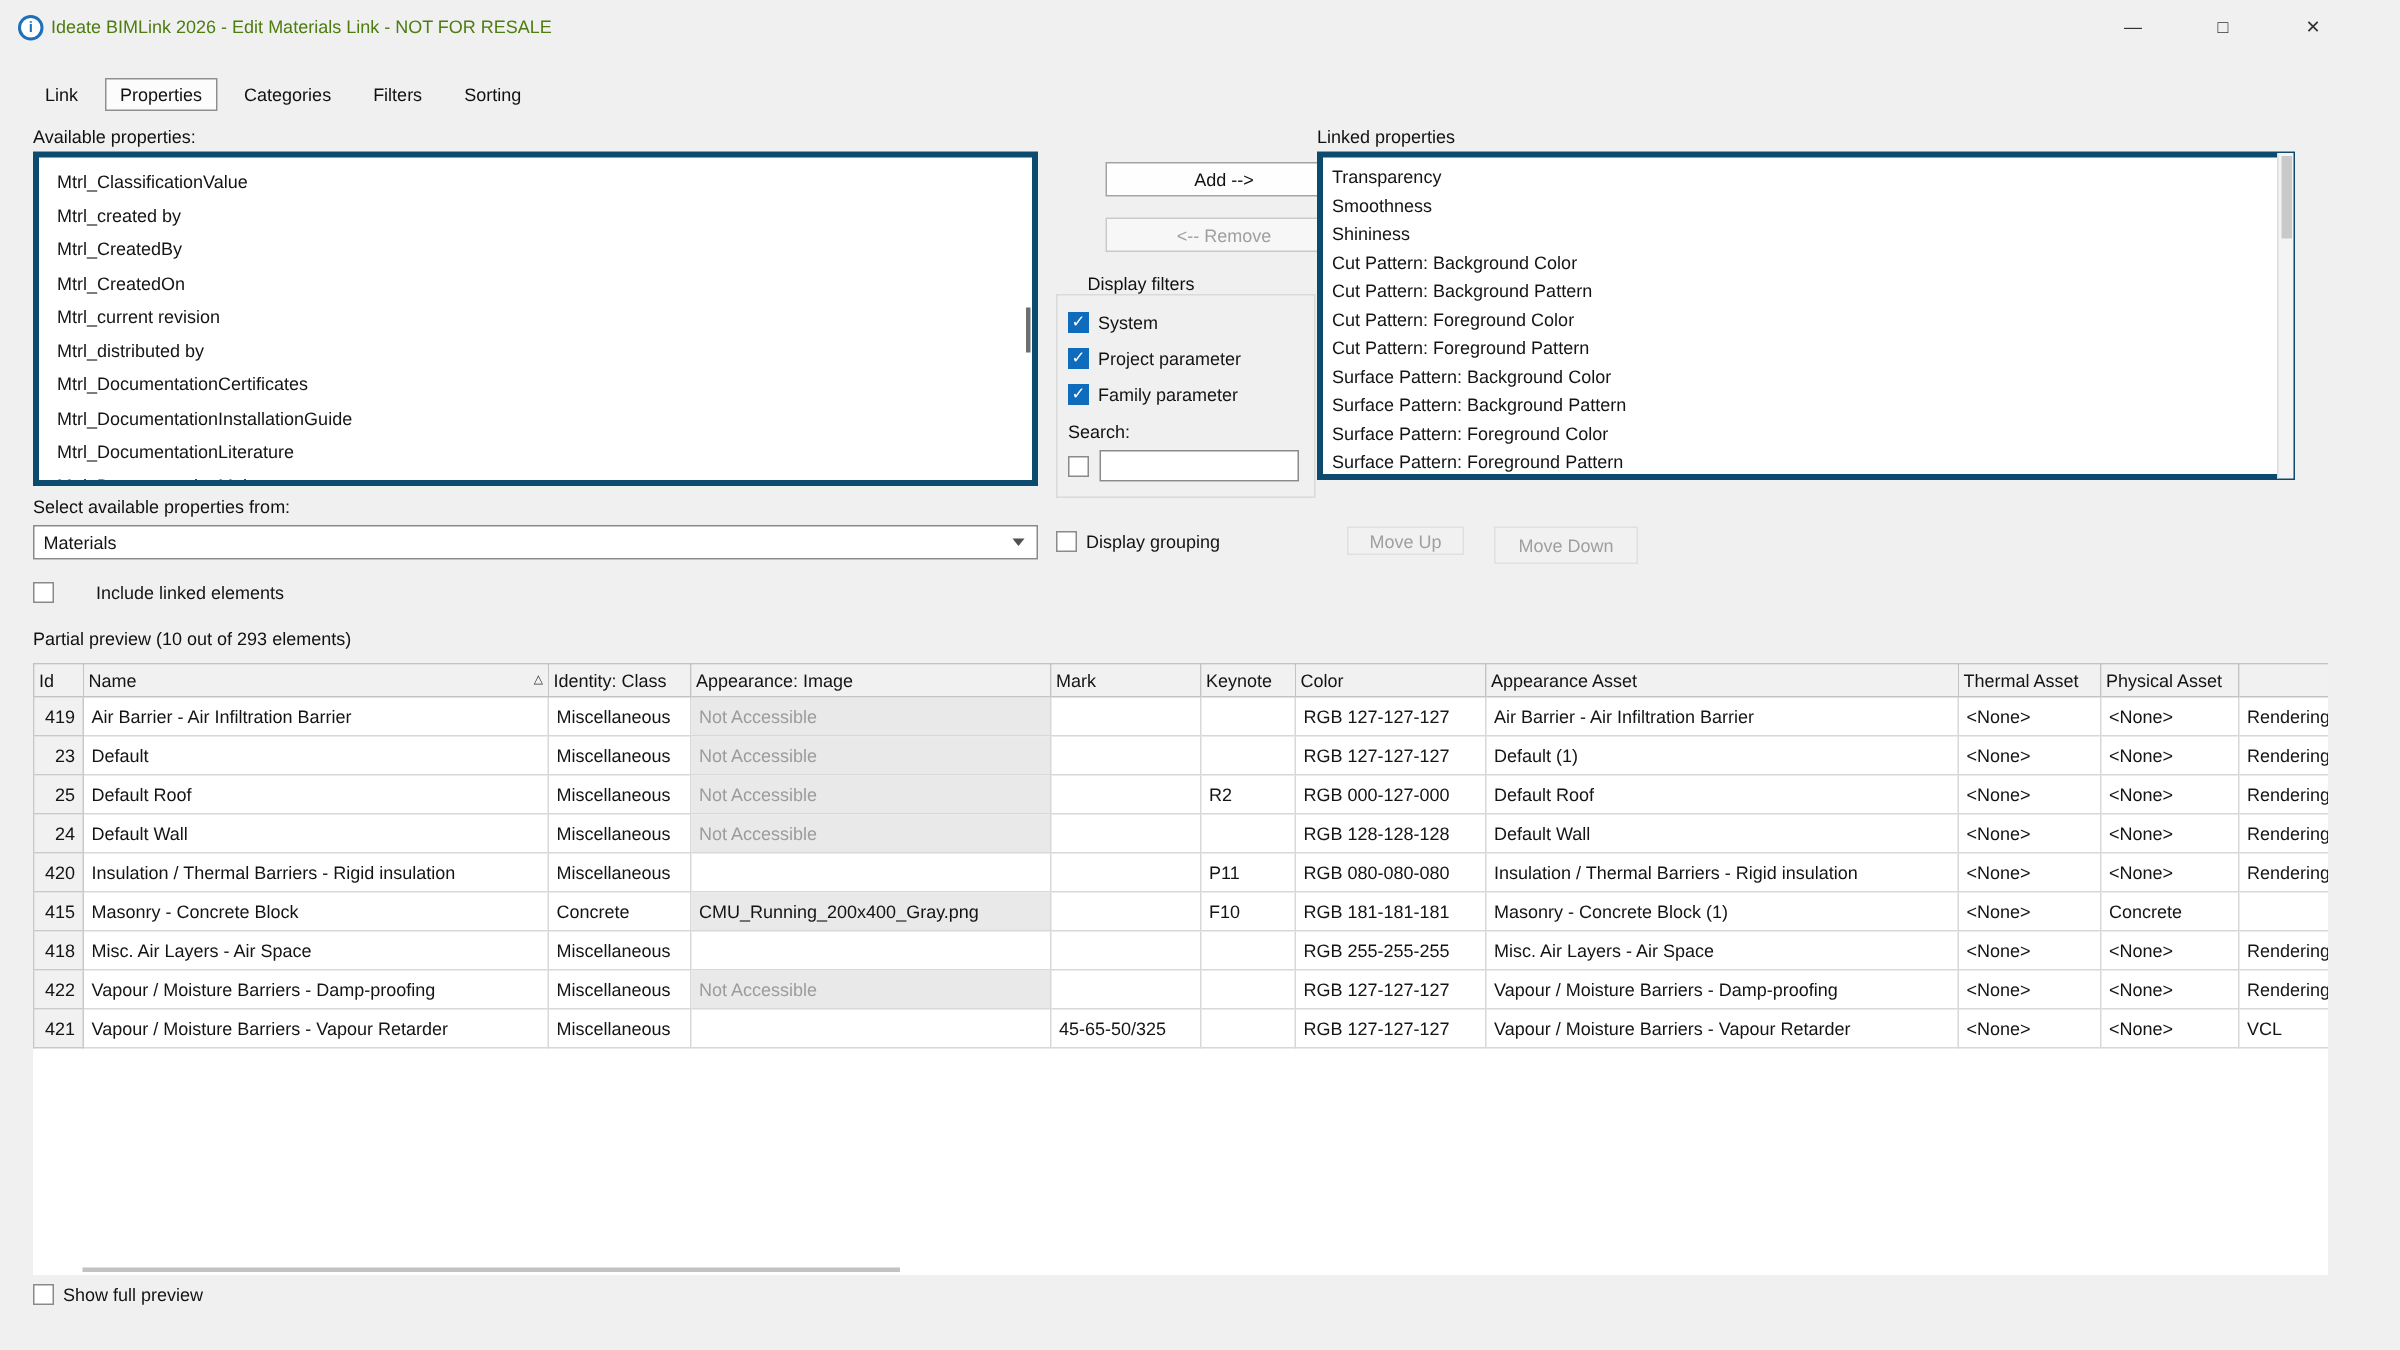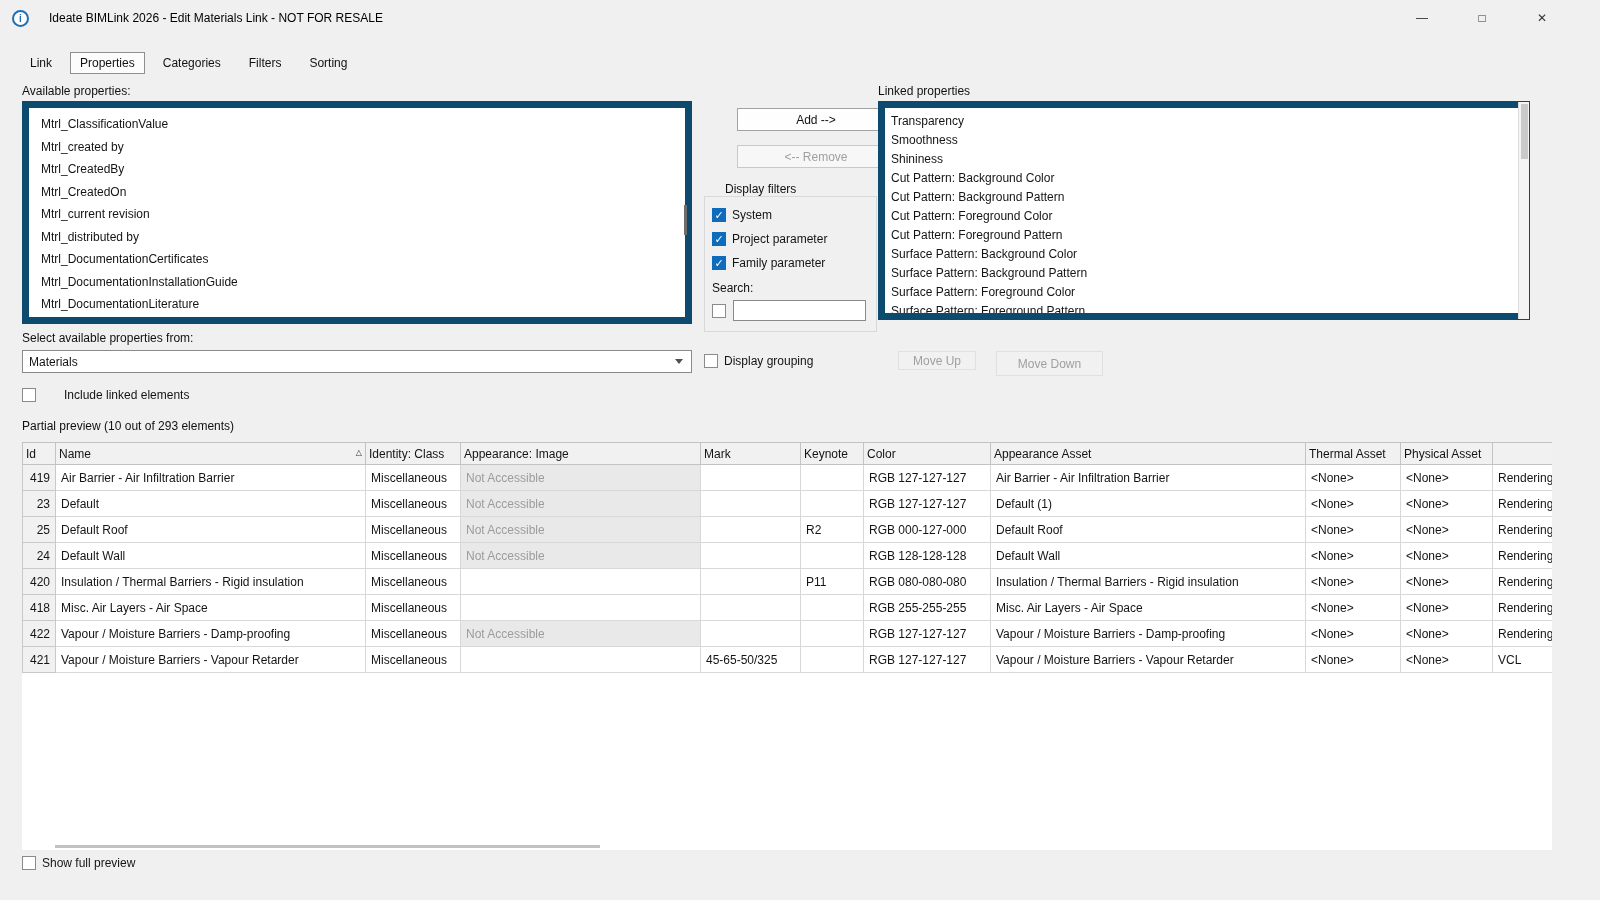--- a/index.html
+++ b/index.html
@@ -13,40 +13,40 @@
   }
 
   
   .titlebar { position:absolute; left:0; top:0; width:1600px; height:36px;
     display:flex; align-items:center; background:#f0f0f0; }
   .app-icon { margin-left:12px; width:17px; height:17px; border-radius:50%;
     border:2px solid #1d6fba; background:#fff; color:#1d6fba;
     display:flex; align-items:center; justify-content:center;
     font-size:10px; font-weight:bold; }
   .app-icon::after { content:"i"; }
-  .title-text { margin-left:20px; font-size:12px; color:#000000; }
+  .title-text { margin-left:5px; font-size:12px; color:#4d7c0f; }
   .win-controls { position:absolute; right:28px; top:0; height:36px; display:flex; }
   .win-btn { width:60px; height:36px; display:flex; align-items:center;
     justify-content:center; font-size:12px; color:#333; }
 
   
   .tab-strip { position:absolute; left:20px; top:52px; display:flex; gap:8px;
     align-items:flex-end; }
   .tab { padding:4px 10px; font-size:12px; color:#111; }
   .tab.active { background:#fcfcfc; border:1px solid #8f8f8f; padding:3px 9px; }
 
   
   .label { position:absolute; font-size:12px; color:#111; white-space:nowrap; }
   #lbl-available { left:22px; top:84px; }
   #lbl-linked { left:878px; top:84px; }
   #lbl-select-from { left:22px; top:331px; }
   #lbl-preview { left:22px; top:419px; }
 
   
-  .listbox { position:absolute; background:#fff; border:7px solid #0c4a6e;
+  .listbox { position:absolute; background:#fff; border:4px solid #0c4a6e;
     overflow:hidden; font-size:12px; }
   #available-list { left:22px; top:101px; width:670px; height:223px; padding-top:5px; }
   #available-list .list-item { height:22.5px; line-height:22.5px; padding-left:12px; white-space:nowrap; }
   #linked-list { left:878px; top:101px; width:652px; height:219px; padding-top:4px; }
   #linked-list .list-item { height:19px; line-height:19px; padding-left:6px; white-space:nowrap; }
   #available-scroll-thumb { position:absolute; left:684px; top:205px; width:3px;
     height:30px; background:#6e6e6e; }
   #linked-scrollbar { position:absolute; left:1518px; top:102px; width:11px;
     height:217px; background:#f4f4f4; border-left:1px solid #dcdcdc; }
   #linked-scroll-thumb { position:absolute; left:2px; top:2px; width:7px;
@@ -54,21 +54,21 @@
 
   
   .push-btn { position:absolute; display:flex; align-items:center;
     justify-content:center; font-size:12px; background:#fefefe;
     border:1px solid #a3a3a3; color:#111; white-space:nowrap; }
   #add-btn { left:737px; top:108px; width:158px; height:23px; }
   #remove-btn { left:737px; top:145px; width:158px; height:23px; }
   .push-btn.disabled { color:#9f9f9f; border-color:#c9c9c9; background:#f7f7f7; }
   #move-up-btn { left:898px; top:351px; width:78px; height:19px;
     background:#f1f1f1; border-color:#e0e0e0; }
-  #move-down-btn { left:996px; top:351px; width:107px; height:25px;
+  #move-down-btn { left:996px; top:351px; width:96px; height:25px;
     background:#f1f1f1; border-color:#e0e0e0; }
 
   
   #display-filters-box { position:absolute; left:704px; top:196px; width:173px;
     height:136px; border:1px solid #d9d9d9; }
   #display-filters-label { position:absolute; left:722px; top:182px;
     background:#f0f0f0; padding:0 3px; font-size:12px; }
   #filter-options { position:absolute; left:712px; top:208px; display:flex;
     flex-direction:column; gap:10px; }
   .chk-row { display:flex; align-items:center; gap:6px; font-size:12px; white-space:nowrap; }
@@ -304,20 +304,33 @@
           <td></td>
           <td></td>
           <td>P11</td>
           <td>RGB 080-080-080</td>
           <td>Insulation / Thermal Barriers - Rigid insulation</td>
           <td>&lt;None&gt;</td>
           <td>&lt;None&gt;</td>
           <td>Rendering ap</td>
         </tr>
         <tr>
+          <td class="id-cell">415</td>
+          <td>Masonry - Concrete Block</td>
+          <td>Concrete</td>
+          <td class="img-cell">CMU_Running_200x400_Gray.png</td>
+          <td></td>
+          <td>F10</td>
+          <td>RGB 181-181-181</td>
+          <td>Masonry - Concrete Block (1)</td>
+          <td>&lt;None&gt;</td>
+          <td>Concrete</td>
+          <td></td>
+        </tr>
+        <tr>
           <td class="id-cell">418</td>
           <td>Misc. Air Layers - Air Space</td>
           <td>Miscellaneous</td>
           <td></td>
           <td></td>
           <td></td>
           <td>RGB 255-255-255</td>
           <td>Misc. Air Layers - Air Space</td>
           <td>&lt;None&gt;</td>
           <td>&lt;None&gt;</td>

